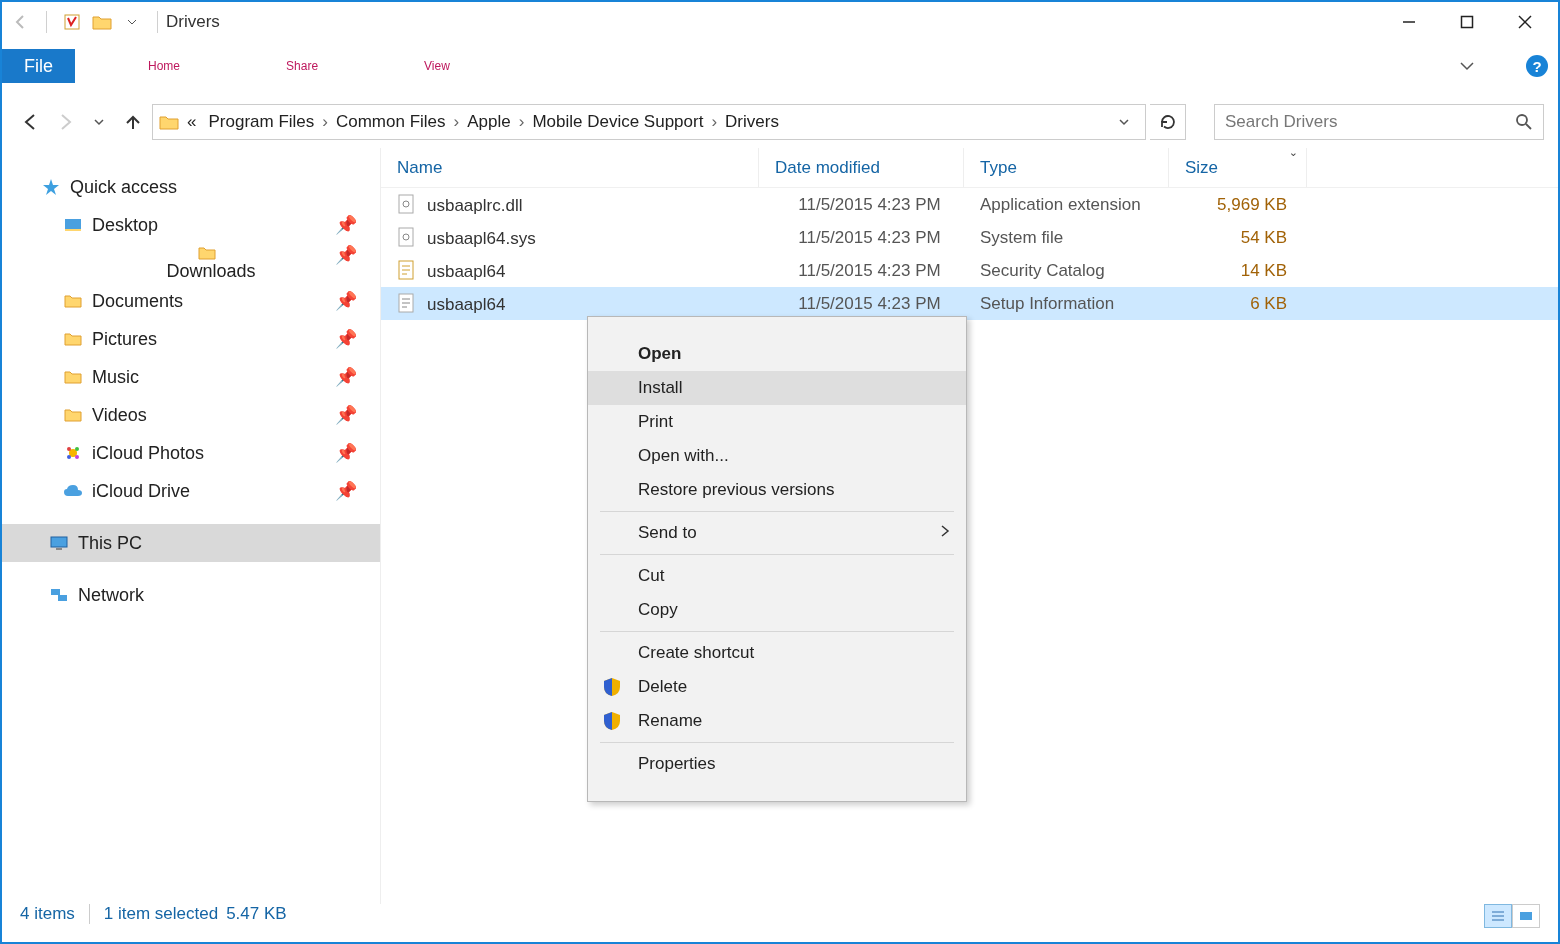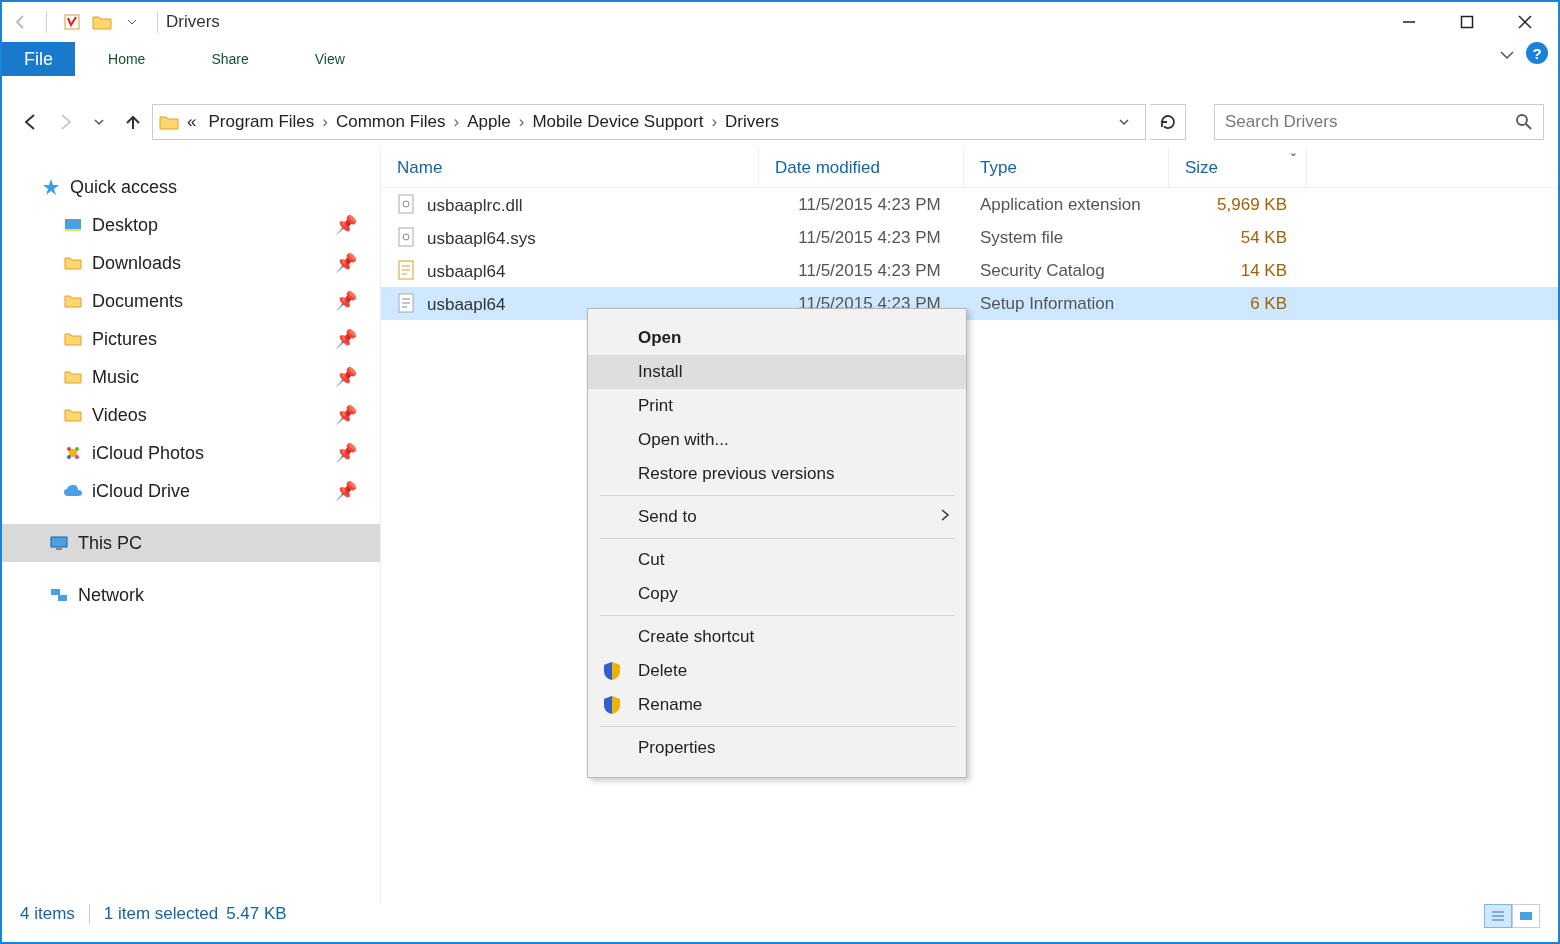--- a/index.html
+++ b/index.html
@@ -10,23 +10,23 @@
 .titlebar .qat { display: flex; align-items: center; gap: 4px; padding-left: 2px; }
 .qat-item { width: 26px; height: 26px; display:flex; align-items:center; justify-content:center; }
 .title-sep { width: 1px; height: 22px; background: #d0d0d0; margin: 0 8px; }
 .titlebar .title { font-size: 17px; color: #333; }
 .titlebar .spacer { flex: 1; }
 .win-controls { display: flex; }
 .win-btn { width: 58px; height: 38px; display:flex; align-items:center; justify-content:center; }
 .win-btn svg { stroke: #222; }
 
 
-.ribbon { height: 48px; display: flex; border-bottom: 0; }
+.ribbon { height: 48px; display: flex; align-items: center; border-bottom: 0; gap: 40px; }
 .file-tab { background: #1979ca; color: #fff; height: 34px; padding: 0 22px; display:flex; align-items:center; font-size: 18px; }
-.tab { padding: 0 33px; height: 34px; display:flex; align-items:center; font-size: 14px; color: #14532d; }
+.tab { padding: 0 33px; height: 34px; display:flex; align-items:center; font-size: 12px; color: #be185d; }
 .ribbon .spacer { flex:1; }
 .expand-caret { width: 26px; height: 26px; display:flex; align-items:center; justify-content:center; margin-right: 6px; }
 .help-circle { width: 22px; height: 22px; border-radius: 50%; background: #1883d7; color: #fff; display:flex; align-items:center; justify-content:center; font-size: 15px; font-weight:bold; margin-right: 10px; }
 
 
 .navbar { height: 52px; display: flex; align-items: center; padding: 0 14px; gap: 4px; margin-top: 6px; }
 .nav-arrow { width: 30px; height: 30px; display:flex; align-items:center; justify-content:center; }
 .address { flex: 1; height: 36px; border: 1px solid #ccc; display:flex; align-items:center; padding: 0 6px; gap: 4px; font-size: 17px; color: #222; }
 .address .crumb { padding: 2px 4px; }
 .address .sep { color: #666; }
@@ -57,21 +57,21 @@
 .row { display:flex; height: 33px; align-items:center; font-size: 17px; color: #333; }
 .row.selected { background: #cde8ff; }
 .row .c { padding-left: 16px; }
 .row .c-name { width: 378px; display:flex; align-items:flex-end; gap: 10px; }
 .row .c-date { width: 205px; color: #555; text-align: center; }
 .row .c-type { width: 205px; color: #555; }
 .row .c-size { width: 138px; text-align: right; padding-right: 20px; color: #a16207; }
 .file-icon { width: 20px; height: 22px; display:inline-block; }
 
 
-.context-menu { position: absolute; left: 585px; top: 306px; width: 380px; background: #f2f2f2; border: 1px solid #b8b8b8; box-shadow: 3px 3px 6px rgba(0,0,0,0.2); padding: 12px 0; z-index: 100; }
+.context-menu { position: absolute; left: 585px; top: 314px; width: 380px; background: #f2f2f2; border: 1px solid #b8b8b8; box-shadow: 3px 3px 6px rgba(0,0,0,0.2); padding: 20px 0; z-index: 100; }
 .cm-item { height: 34px; display:flex; align-items:center; padding-left: 50px; font-size: 17px; color: #222; position: relative; }
 .cm-item.bold { font-weight: bold; }
 .cm-item.hover { background: #dedede; }
 .cm-item .arrow { position: absolute; right: 16px; }
 .cm-sep { height: 1px; background: #d6d6d6; margin: 4px 12px; }
 .cm-shield { position: absolute; left: 14px; width: 20px; height: 20px; }
 
 
 .statusbar { position: absolute; bottom: 2px; left: 2px; right: 2px; height: 36px; display:flex; align-items:flex-start; padding: 0 16px; font-size: 17px; color: #1565a5; }
 .statusbar .sep { width: 1px; height: 20px; background: #ccc; margin: 0 14px; }
@@ -219,21 +219,21 @@
       <div class="sb-item" style="padding-left:60px;">
         <span class="sb-icon">
             <svg width="18" height="14">
               <rect x="1" y="1" width="16" height="10" fill="#4aa0e0"></rect>
               <rect x="1" y="11" width="16" height="2" fill="#ffd66e"></rect>
             </svg>
           </span>
         <span>Desktop</span>
         <span class="pin">📌</span>
       </div>
-      <div class="sb-item" style="padding-left:60px;">
+      <div class="sb-item" style="padding-left:40px;flex-direction:column;">
         <span class="sb-icon">
             <svg width="18" height="14">
               <path class="folder-ico" d="M1 2 L6 2 L8 4 L17 4 L17 13 L1 13 Z"></path>
             </svg>
           </span>
         <span>Downloads</span>
         <span class="pin">📌</span>
       </div>
       <div class="sb-item" style="padding-left:60px;">
         <span class="sb-icon">

